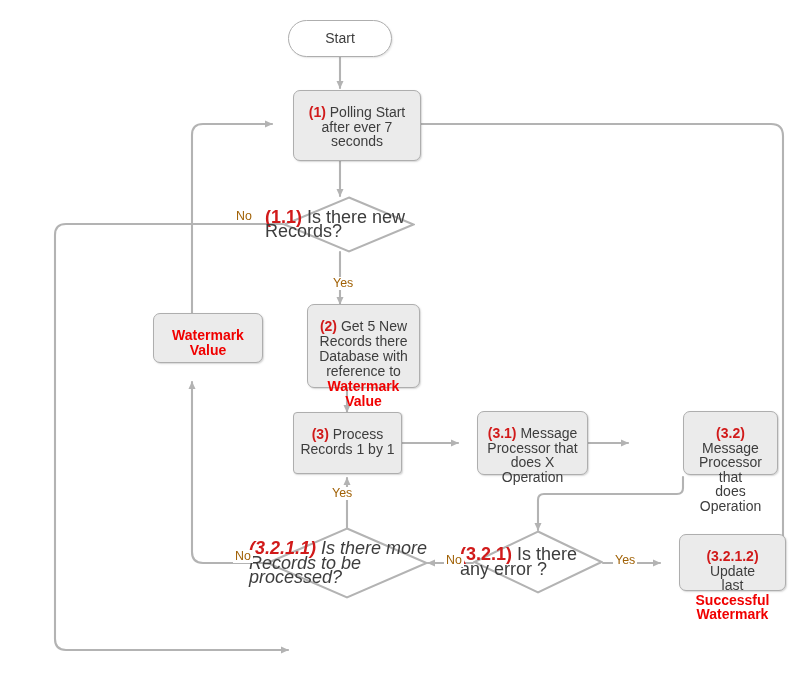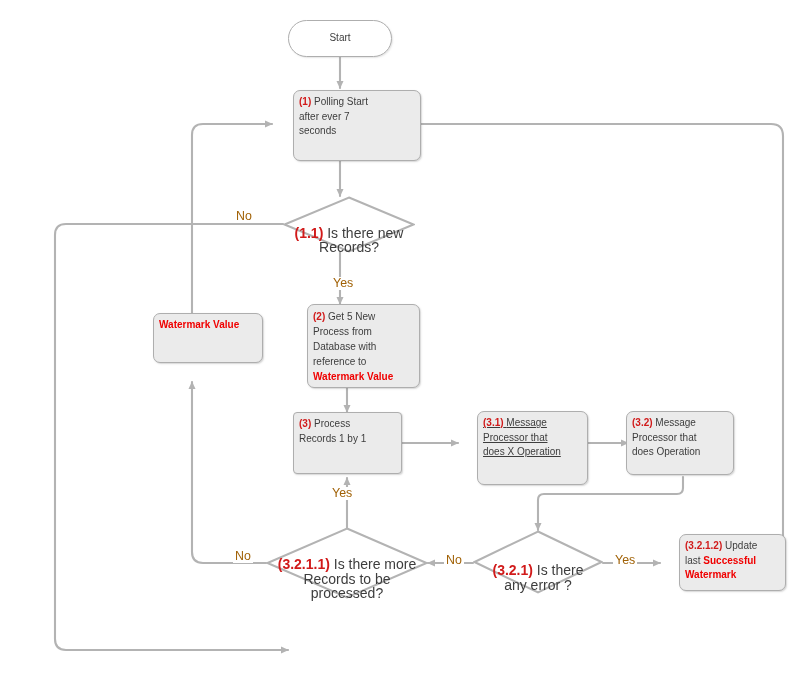--- a/index.html
+++ b/index.html
@@ -12,27 +12,27 @@
   }
   #canvas{position:absolute;left:0;top:0;width:799px;height:680px;}
   svg.edges{position:absolute;left:0;top:0;width:799px;height:680px;}
 
   .node{
     position:absolute;
     box-sizing:border-box;
     display:flex;
     align-items:center;
     justify-content:center;
-    text-align:left;
+    text-align:center;
     background:#ebebeb;
     border:1.6px solid #aeaeae;
     color:#3d3d3d;
-    font-size:10px;
+    font-size:14px;
     line-height:14.6px;
-    padding:4px 5px;
+    padding:14px 5px;
     box-shadow:1px 1px 1.5px rgba(120,120,120,0.30);
   }
   .node.terminator{
     border-radius:999px;
     background:#ffffff;
     box-shadow:1px 1px 1.5px rgba(150,150,150,0.25);
   }
   .node.process{border-radius:7px;margin-left:16px;}
   .node.rect{border-radius:4px;}
   .node.inner{display:block;}
@@ -40,25 +40,23 @@
   .diamond{
     position:absolute;
     box-sizing:border-box;
   }
   .diamond .dshape{
     position:absolute;left:0;top:0;width:100%;height:100%;
   }
   .diamond .dtext{
     position:absolute;left:0;top:50%;width:100%;
     transform:translateY(-50%);
-    text-align:center;
-    font-size:14px;
+    font-size:18px;
     line-height:14.6px;
     color:#3d3d3d;
-    margin-top:16px;
   }
 
   .step{color:#d11a1a;font-weight:bold;}
   .hot{color:#f00000;font-weight:bold;}
 
   .elabel{
     position:absolute;
     font-size:12.4px;
     line-height:13px;
     color:#a16207;
@@ -131,64 +129,64 @@
       <div><span class="step">(1.1)</span>
         <span>Is there new</span></div>
       <div>Records?</div>
     </div>
   </div>
 
   <div class="node process inner" style="left:291px;top:304px;width:113px;height:84px;line-height:15px;">
     <div style="width:100%;">
       <div><span class="step">(2)</span>
         <span>Get 5 New</span></div>
-      <div>Process from</div>
+      <div>Records there</div>
       <div>Database with</div>
       <div>reference to</div>
       <div class="hot">Watermark Value</div>
     </div>
   </div>
 
   <div class="node process inner" style="left:137px;top:313px;width:110px;height:50px;">
     <div style="width:100%;">
       <div class="hot">Watermark Value</div>
     </div>
   </div>
 
   <div class="node rect inner" style="left:293px;top:412px;width:109px;height:62px;">
     <div style="width:100%;">
       <div><span class="step">(3)</span>
         <span>Process</span></div>
       <div>Records 1 by 1</div>
     </div>
   </div>
 
-  <div class="node process inner" style="left:461px;top:411px;width:111px;height:74px;text-decoration:underline;">
+  <div class="node process inner" style="left:461px;top:411px;width:111px;height:64px;">
     <div style="width:100%;">
       <div><span class="step">(3.1)</span>
         <span>Message</span></div>
       <div>Processor that</div>
       <div>does X Operation</div>
     </div>
   </div>
 
-  <div class="node process inner" style="left:610px;top:411px;width:108px;height:64px;">
+  <div class="node process inner" style="left:667px;top:411px;width:95px;height:64px;">
     <div style="width:100%;">
       <div><span class="step">(3.2)</span>
         <span>Message</span></div>
       <div>Processor that</div>
       <div>does Operation</div>
     </div>
   </div>
 
   <div class="diamond" style="left:266px;top:527px;width:162px;height:72px;">
     <svg class="dshape" viewBox="0 0 162 72" preserveAspectRatio="none">
       <polygon points="81,1.5 160.5,36 81,70.5 1.5,36" fill="#ffffff" stroke="#b3b3b3" stroke-width="2"></polygon>
     </svg>
-    <div class="dtext" style="width:196px;left:-17px;">
+    <div class="dtext" style="width:196px;left:-17px;font-style:italic;">
       <div><span class="step">(3.2.1.1)</span>
         <span>Is there more</span></div>
       <div>Records to be</div>
       <div>processed?</div>
     </div>
   </div>
 
   <div class="diamond" style="left:473px;top:530px;width:130px;height:64px;">
     <svg class="dshape" viewBox="0 0 130 64" preserveAspectRatio="none">
       <polygon points="65,1.5 128.5,32 65,62.5 1.5,32" fill="#ffffff" stroke="#b3b3b3" stroke-width="2"></polygon>

